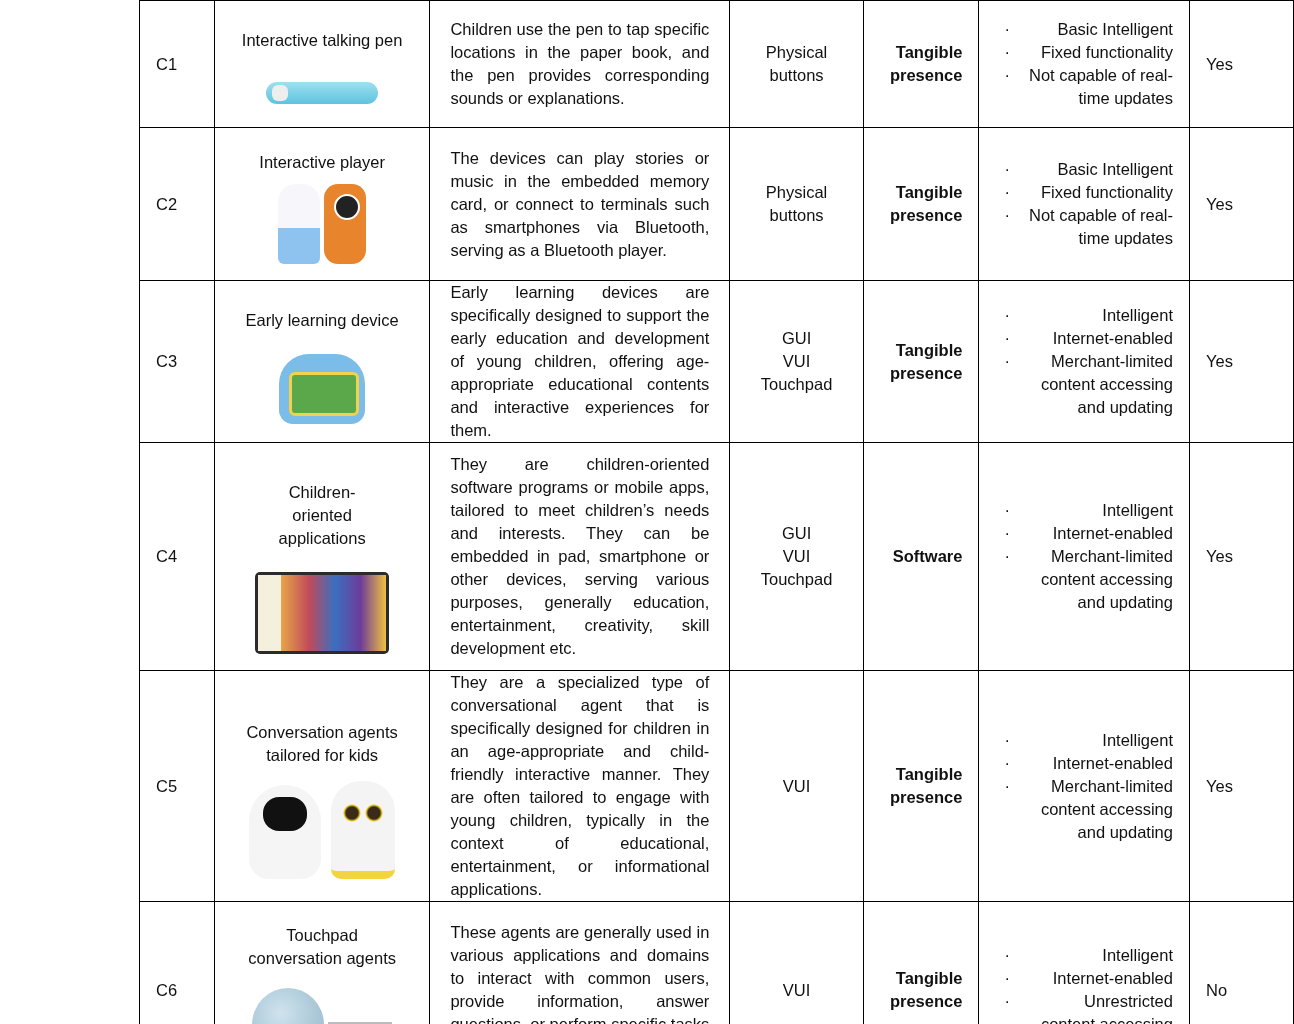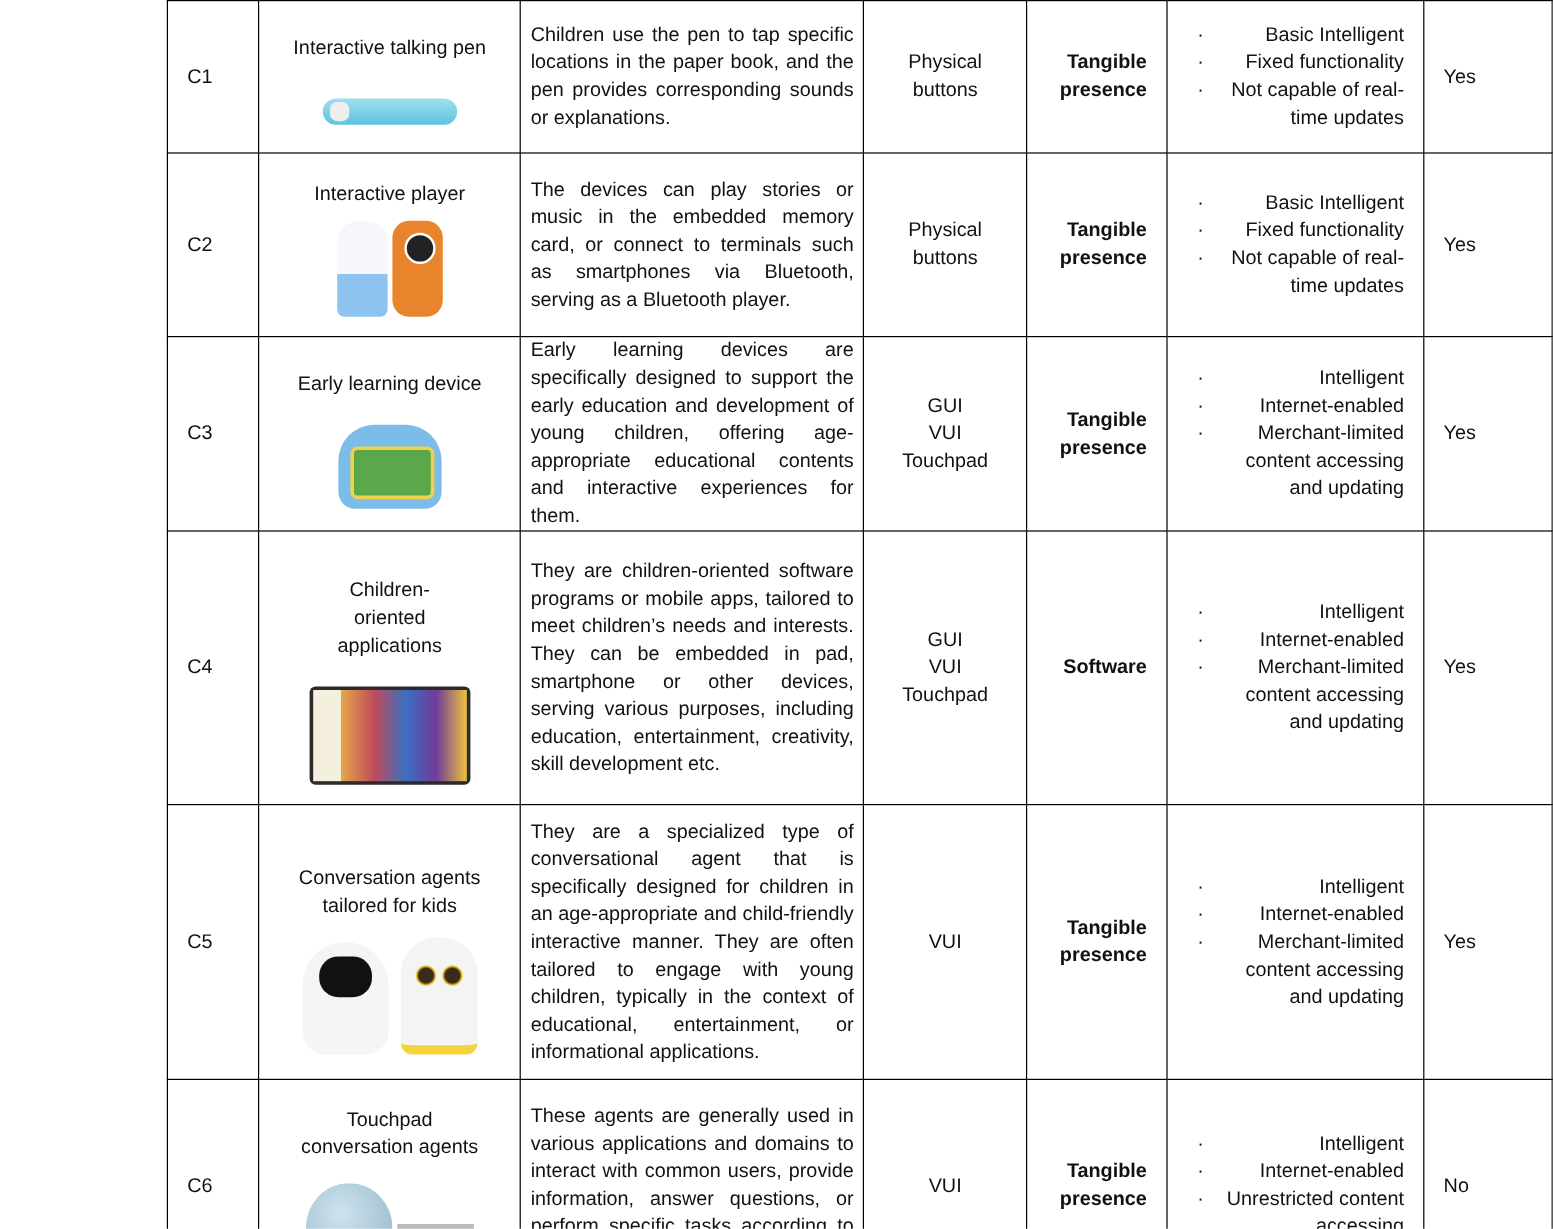--- a/index.html
+++ b/index.html
@@ -2,21 +2,21 @@
 <html><head>
 <meta charset="utf-8">
 <style>
   html, body { margin: 0; padding: 0; background: #ffffff; }
   body { width: 1294px; height: 1024px; position: relative; overflow: hidden;
          font-family: "Liberation Sans", "DejaVu Sans", sans-serif; color: #111; }
   table { position: absolute; left: 139px; top: 0; border-collapse: collapse; table-layout: fixed; }
   td { border: 1.5px solid #000; vertical-align: middle; padding: 16px; font-size: 16.5px; line-height: 23px; }
   .c-id { width: 48px; }
   .c-name { width: 193px; text-align: center; vertical-align: top; }
-  .c-desc { width: 304px; padding: 0 8px; text-align: justify; }
+  .c-desc { width: 304px; padding: 0 20px; text-align: justify; }
   .c-int { width: 109px; text-align: center; }
   .c-form { width: 96px; padding-left: 8px; text-align: right; font-weight: bold; }
   .c-func { width: 194px; }
   .c-yes { width: 84px; }
   .name-text { padding-top: 12px; }
   .func-list { list-style: none; margin: 0; padding: 0; text-align: right; }
   .func-list li { position: relative; padding-left: 33px; }
   .func-list li::before { content: "·"; position: absolute; left: 9px; top: 0; }
   .img-wrap { display: flex; justify-content: center; align-items: flex-end; gap: 6px; margin-top: 10px; }
   .img { display: block; }
@@ -127,21 +127,21 @@
 
     <tr style="height:206px">
       <td class="c-id">C4</td>
       <td class="c-name">
         <div class="name-text" style="padding:22px 30px 0">Children-oriented applications</div>
         <div class="img-wrap" style="margin-top:22px">
             <div class="img ipad"></div>
           </div>
       </td>
       <td class="c-desc">
-        <span>They are children-oriented software programs or mobile apps, tailored to meet children’s needs and interests. They can be embedded in pad, smartphone or other devices, serving various purposes, including education, entertainment, creativity, skill development etc.</span>
+        <span>They are children-oriented software programs or mobile apps, tailored to meet children’s needs and interests. They can be embedded in pad, smartphone or other devices, serving various purposes, generally education, entertainment, creativity, skill development etc.</span>
       </td>
       <td class="c-int">
         <div>GUI</div>
         <div>VUI</div>
         <div>Touchpad</div>
       </td>
       <td class="c-form">
         <div>Software</div>
       </td>
       <td class="c-func">

